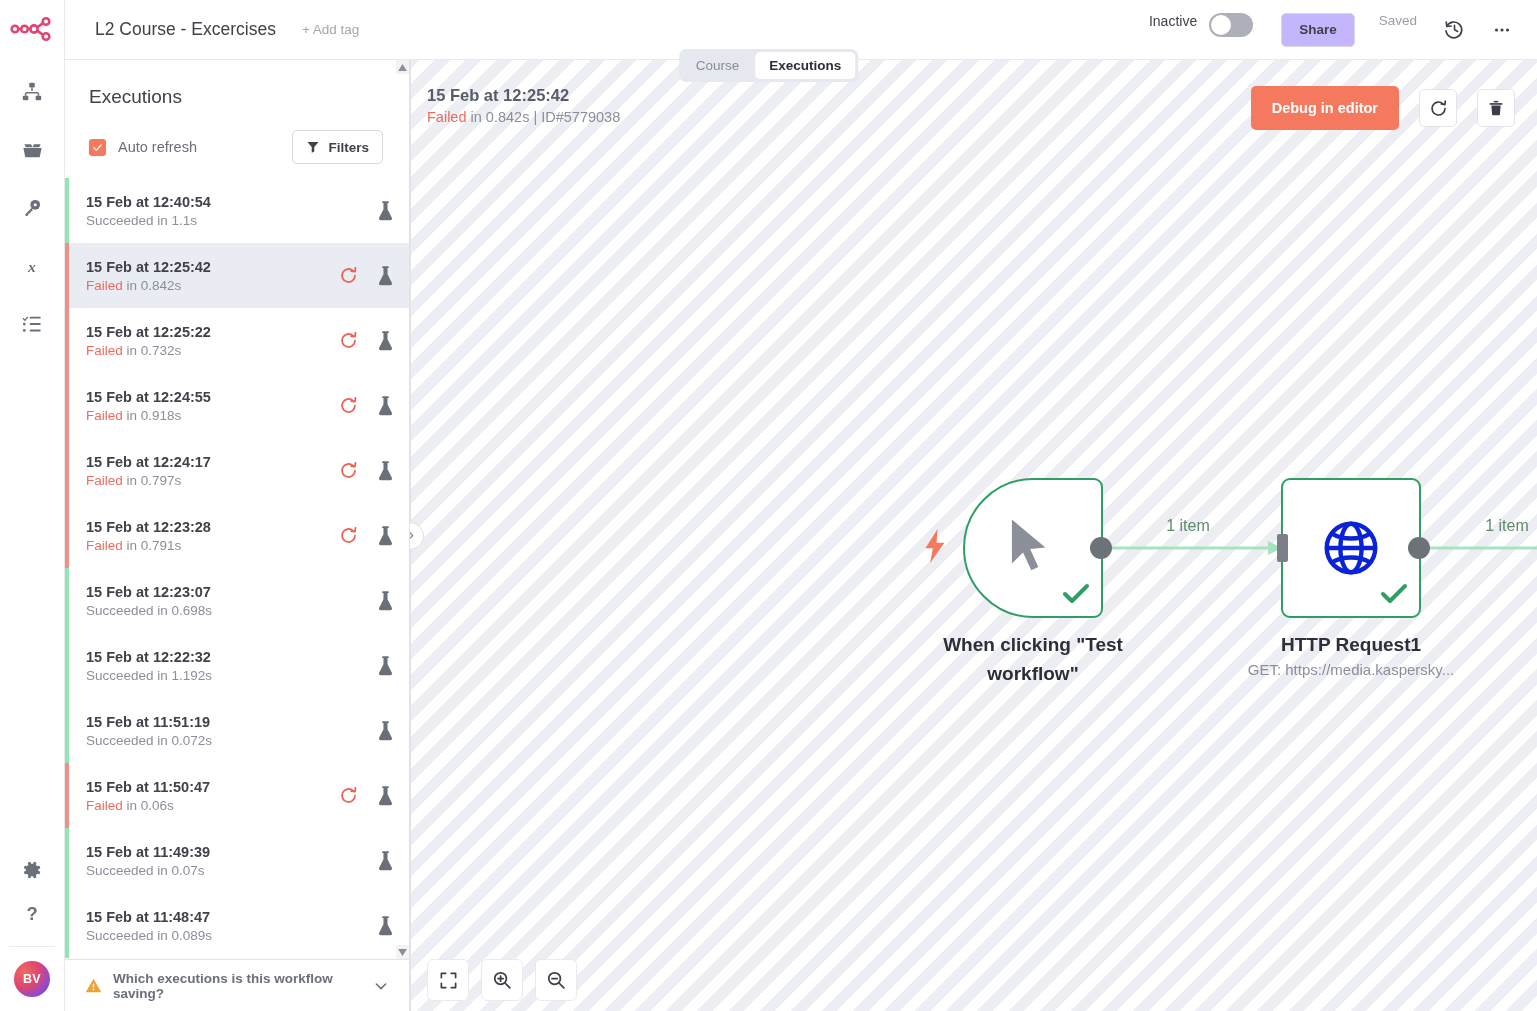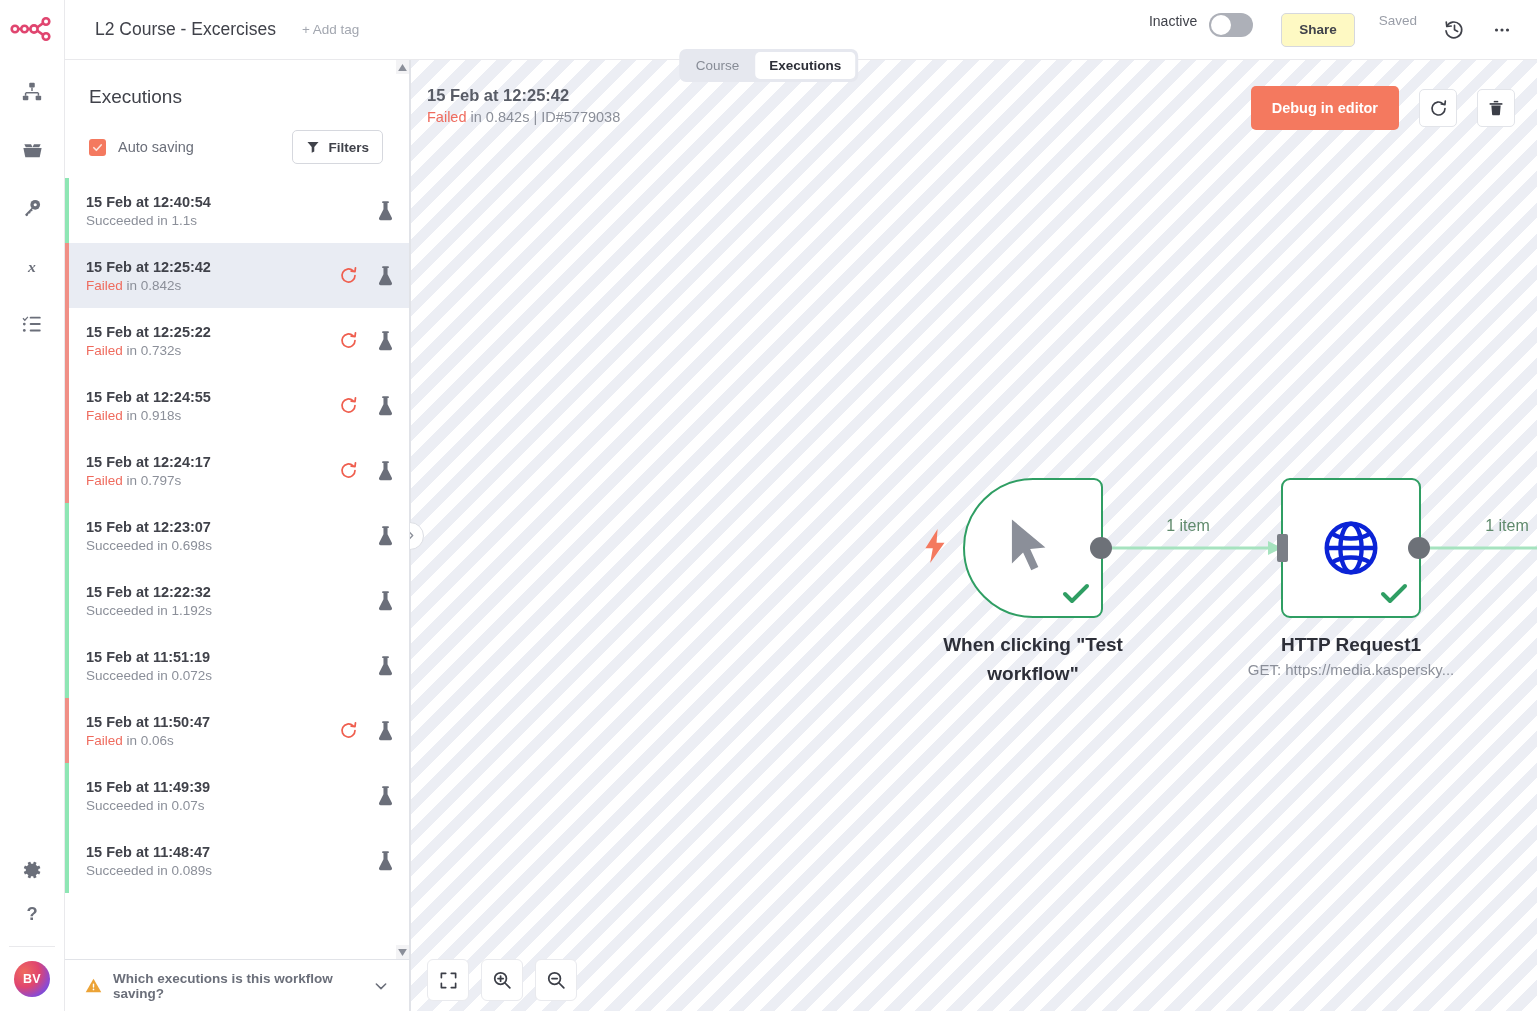--- a/index.html
+++ b/index.html
@@ -53,21 +53,21 @@
   .toggle {
     width: 44px; height: 24px; border-radius: 12px; background: #adb0b8;
     position: relative; cursor: pointer; flex: none;
   }
   .toggle .knob {
     position: absolute; top: 2px; left: 2px; width: 20px; height: 20px;
     border-radius: 50%; background: #fff;
   }
   .share-btn {
     margin-left: 28px; height: 34px; padding: 0 17px;
-    border: 1px solid #d6d8de; border-radius: 5px; background: #fef9c3;
+    border: 1px solid #d6d8de; border-radius: 5px; background: #c4b5fd;
     font-size: 13.5px; font-weight: 700; color: #40424a; cursor: pointer;
     font-family: "Liberation Sans", sans-serif;
   }
   .saved-text { font-size: 13.5px; color: #9a9ea8; margin-left: 24px; }
   .icon-btn-plain {
     width: 34px; height: 34px; display: flex; align-items: center; justify-content: center;
     color: #40424a; cursor: pointer; border-radius: 5px;
   }
   .ml20 { margin-left: 20px; }
   .ml14 { margin-left: 14px; }
@@ -341,21 +341,21 @@
 
       <div class="exec-panel">
         <div class="exec-head">
           <div class="exec-title">Executions</div>
           <div class="exec-controls">
             <div class="chk">
               <svg width="11" height="11" viewBox="0 0 24 24" fill="none" stroke="#fde4dd" stroke-width="3.6" stroke-linecap="round" stroke-linejoin="round">
                 <polyline points="4,12.5 9.5,18 20,6.5"></polyline>
               </svg>
             </div>
-            <span class="chk-label">Auto saving</span>
+            <span class="chk-label">Auto refresh</span>
             <div class="filters-btn">
               <span style="display:flex">
                 <svg width="14" height="14" viewBox="0 0 24 24" fill="currentColor">
                   <path d="M2.5 3.5h19l-7.3 8.6v7.6l-4.4 2.3v-9.9z"></path>
                 </svg>
               </span>
               <span>Filters</span>
             </div>
           </div>
         </div>
@@ -432,20 +432,40 @@
                     <rect x="7" y="1.4" width="8" height="2.2" rx="1"></rect>
                     <path d="M8.6 3.6h4.8v7.2l5.1 10.2a2 2 0 0 1-1.8 2.9H5.3a2 2 0 0 1-1.8-2.9l5.1-10.2z"></path>
                   </svg>
                 </span>
               </div>
             </div>
             <div class="exec-item fail">
               <div class="exec-txt">
                 <div class="exec-date">15 Feb at 12:24:17</div>
                 <div class="exec-status"><span class="st-fail">Failed</span><span> in 0.797s</span></div>
+              </div>
+              <div class="exec-actions">
+                <span class="retry-ic">
+                  <svg width="19" height="19" viewBox="0 0 24 24" fill="none" stroke="currentColor" stroke-width="2.2" stroke-linecap="round" stroke-linejoin="round">
+                    <path d="M20.2 12a8.2 8.2 0 1 1-2.6-6"></path>
+                    <polyline points="20.8,2.4 20.2,7.2 15.4,6.4"></polyline>
+                  </svg>
+                </span>
+                <span class="flask-ic">
+                  <svg width="19" height="22" viewBox="0 0 22 26" fill="currentColor">
+                    <rect x="7" y="1.4" width="8" height="2.2" rx="1"></rect>
+                    <path d="M8.6 3.6h4.8v7.2l5.1 10.2a2 2 0 0 1-1.8 2.9H5.3a2 2 0 0 1-1.8-2.9l5.1-10.2z"></path>
+                  </svg>
+                </span>
+              </div>
+            </div>
+            <div class="exec-item fail">
+              <div class="exec-txt">
+                <div class="exec-date">15 Feb at 12:23:28</div>
+                <div class="exec-status"><span class="st-fail">Failed</span><span> in 0.791s</span></div>
               </div>
               <div class="exec-actions">
                 <span class="retry-ic">
                   <svg width="19" height="19" viewBox="0 0 24 24" fill="none" stroke="currentColor" stroke-width="2.2" stroke-linecap="round" stroke-linejoin="round">
                     <path d="M20.2 12a8.2 8.2 0 1 1-2.6-6"></path>
                     <polyline points="20.8,2.4 20.2,7.2 15.4,6.4"></polyline>
                   </svg>
                 </span>
                 <span class="flask-ic">
                   <svg width="19" height="22" viewBox="0 0 22 26" fill="currentColor">

